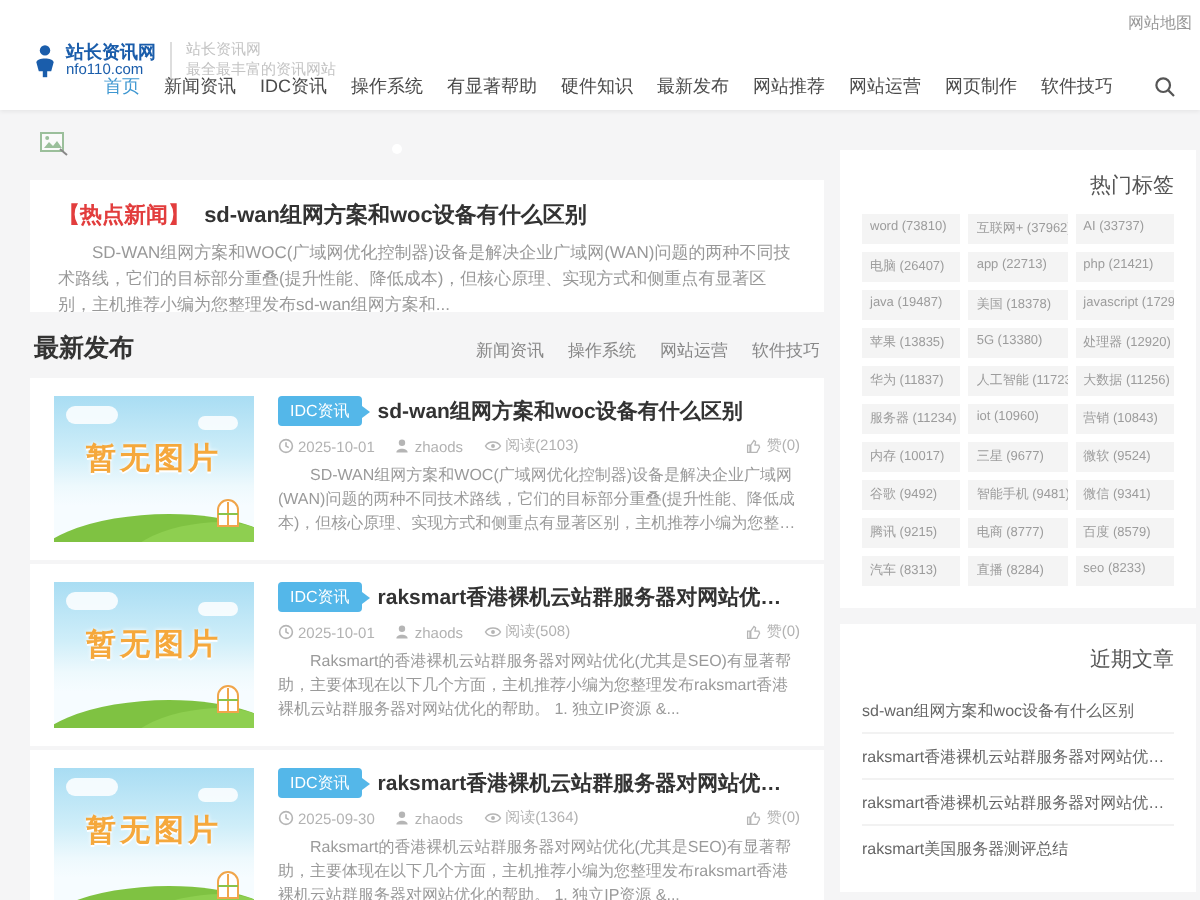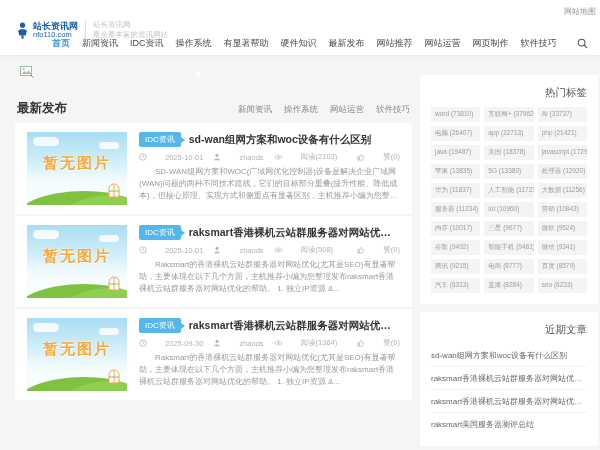--- a/index.html
+++ b/index.html
@@ -12,21 +12,21 @@
   .sitemap { position:absolute; top:6px; right:4px; font-size:8px; color:#999; cursor:pointer; }
   .logo-row { position:absolute; top:20px; left:16px; display:flex; align-items:center; }
   .logo { display:flex; align-items:center; gap:4px; cursor:pointer; }
   .logo-text { color:#1a5dab; line-height:1.15; }
   .logo-name { font-size:9px; font-weight:bold; }
   .logo-domain { font-size:7.5px; }
   .logo-divider { width:1px; height:18px; background:#ddd; margin:0 7px; }
   .tagline { font-size:7.5px; color:#c3c3c3; line-height:1.35; }
   .nav { position:absolute; left:52px; right:12px; bottom:5px; display:flex; align-items:center; gap:12px; font-size:9px; color:#4a4a4a; }
   .nav-item { cursor:pointer; white-space:nowrap; }
-  .nav-item.active { color:#3e97d1;font-weight:bold; }
+  .nav-item.active { color:#3e97d1; }
   .search-btn { margin-left:auto; cursor:pointer; display:flex; align-items:center; }
 
   
   .banner { position:absolute; top:55px; left:0; width:600px; height:35px; }
   .broken-img { position:absolute; left:20px; top:11px; }
   .banner-dot { position:absolute; left:196px; top:17px; width:5px; height:5px; border-radius:50%; background:#fff; }
 
   
   .main-col { position:absolute; top:90px; left:15px; width:397px; }
   .hotnews { background:#fff; padding:10px 14px 9px; height:66px; overflow:hidden; }
@@ -51,21 +51,21 @@
   .ph-text { position:absolute; top:22px; left:0; width:100%; text-align:center; font-size:15px; font-weight:bold; letter-spacing:2px;
     color:#f5a83c; text-shadow:0 0 2px #fff,0 1px 0 #fff; }
   .window-ic { position:absolute; right:7px; bottom:7px; }
 
   .art-body { flex:1; min-width:0; display:flex; flex-direction:column; }
   .art-title-row { display:flex; align-items:center; }
   .badge { position:relative; background:#54b7e9; color:#fff; font-size:8px; padding:2px 6px; border-radius:2px; margin-right:8px; cursor:pointer; white-space:nowrap; }
   .badge::after { content:""; position:absolute; right:-4px; top:50%; margin-top:-3px; border-left:4px solid #54b7e9; border-top:3px solid transparent; border-bottom:3px solid transparent; }
   .art-title { font-size:10.5px; font-weight:bold; color:#333; cursor:pointer; overflow:hidden; white-space:nowrap; text-overflow:ellipsis; }
   .meta { margin-top:5px; display:flex; align-items:center; gap:10px; font-size:7.5px; color:#b2b2b2; }
-  .meta-item { display:flex; align-items:center; gap:18px;justify-content:center; }
+  .meta-item { display:flex; align-items:center; gap:2px;justify-content:center; }
   .likes { margin-left:auto; cursor:pointer; }
   .excerpt { margin-top:4px; font-size:8px; color:#9a9a9a; line-height:1.5; text-indent:2em;
     display:-webkit-box; -webkit-line-clamp:3; -webkit-box-orient:vertical; overflow:hidden; }
 
   
   .sidebar { position:absolute; top:75px; left:420px; width:178px; }
   .side-card { background:#fff; padding:9px 11px 11px; margin-bottom:8px; }
   .side-title { font-size:10.5px; color:#555; padding:2px 0 7px;text-align:right; }
   .tag-grid { display:grid; grid-template-columns:repeat(3,1fr); gap:4px; }
   .tag { background:#f4f4f4; color:#9c9c9c; font-size:6.5px; padding:3px 2px 3px 4px; white-space:nowrap; overflow:hidden; cursor:pointer; }
@@ -130,20 +130,27 @@
           <path d="M2 8l2.5-3 2 2 2-2.5L11 8z" fill="#9bbf9b"></path>
           <circle cx="3.6" cy="3" r="1" fill="#9bbf9b"></circle>
           <line x1="10" y1="8.5" x2="13.5" y2="11.5" stroke="#888" stroke-width="1"></line>
         </svg>
     </span>
     <span class="banner-dot"></span>
   </div>
 
   <div class="main-col">
 
+    <div class="hotnews">
+      <div class="hotnews-title-row">
+        <span class="hot-label">【热点新闻】</span>
+        <span class="hot-title">sd-wan组网方案和woc设备有什么区别</span>
+      </div>
+      <div class="hotnews-excerpt">SD-WAN组网方案和WOC(广域网优化控制器)设备是解决企业广域网(WAN)问题的两种不同技术路线，它们的目标部分重叠(提升性能、降低成本)，但核心原理、实现方式和侧重点有显著区别，主机推荐小编为您整理发布sd-wan组网方案和...</div>
+    </div>
 
     <div class="section-head">
       <span class="section-title">最新发布</span>
       <span class="section-links">
         <span>新闻资讯</span>
         <span>操作系统</span>
         <span>网站运营</span>
         <span>软件技巧</span>
       </span>
     </div>

